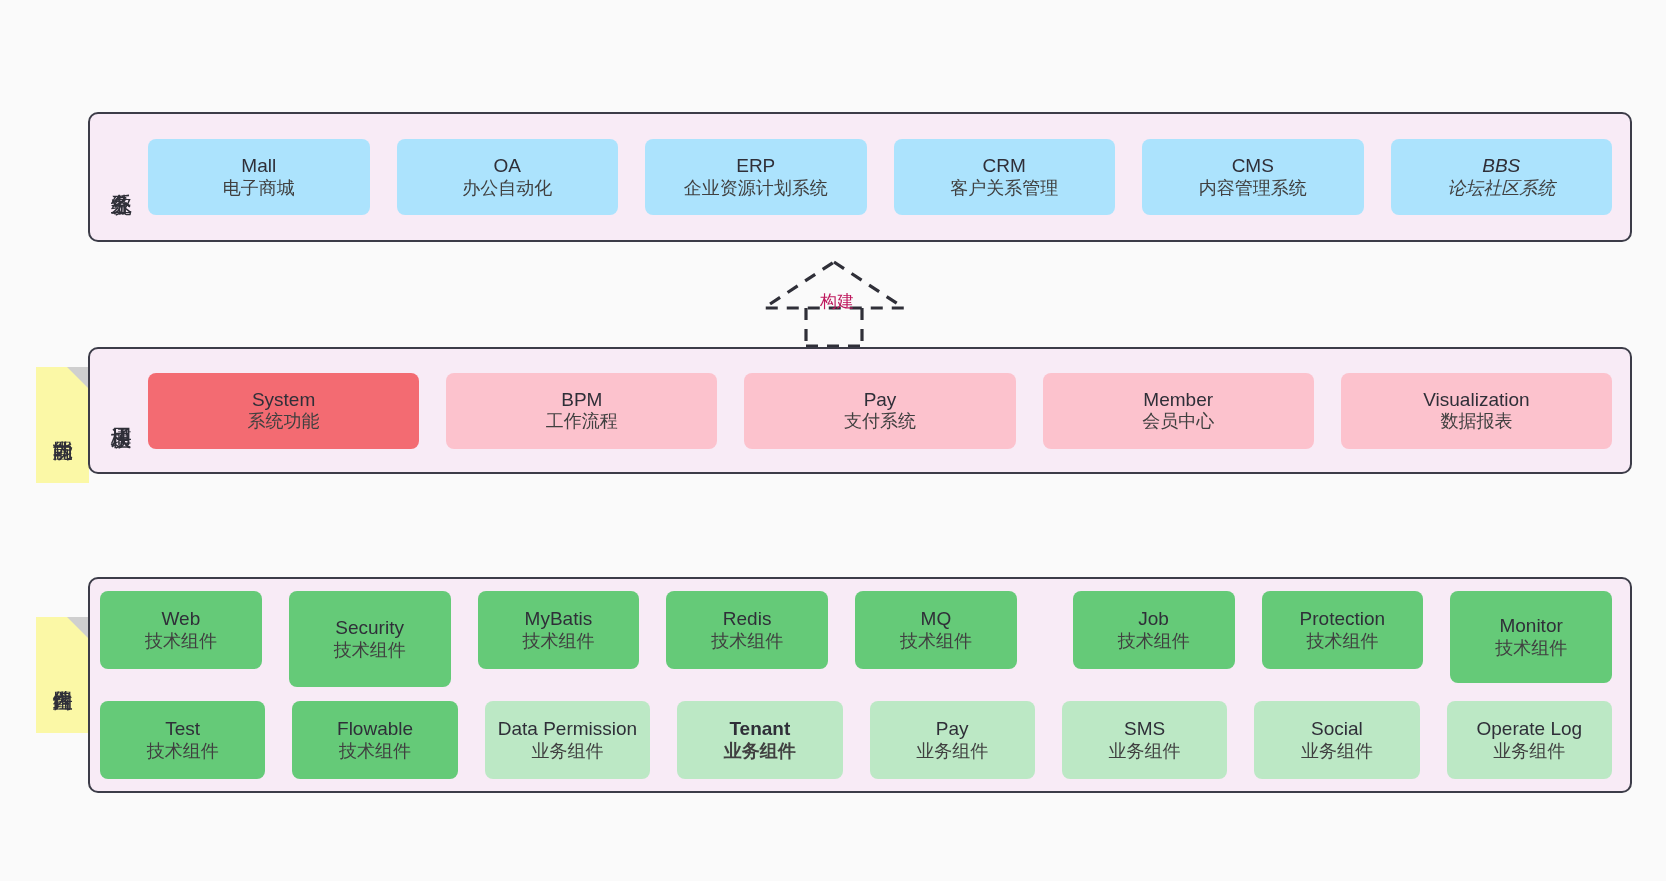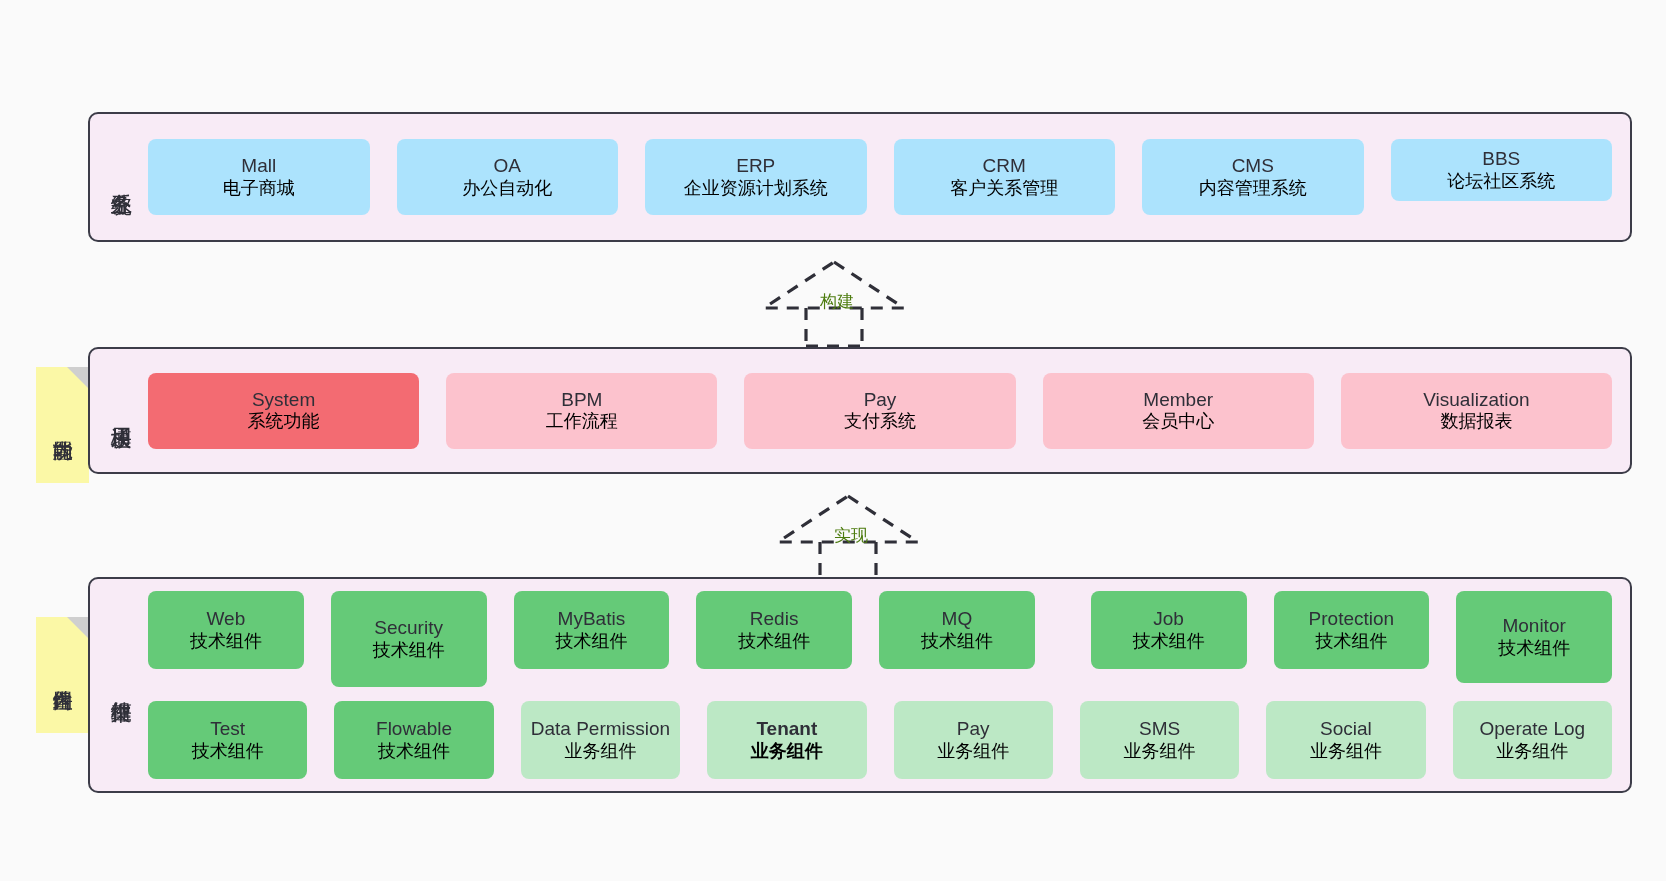--- a/index.html
+++ b/index.html
@@ -81,21 +81,21 @@
     padding: 6px 8px;
     line-height: 1.22;
   }
   .node .en {
     font-size: 19px;
     color: #2f2f38;
     white-space: normal;
   }
   .node .cn {
     font-size: 18px;
-    color: #000000;
+    color: #404040;
   }
 
   .blue       { background: #ace3fd; }
   .red        { background: #f36b72; }
   .pink       { background: #fcc2cd; }
   .green      { background: #65ca78; }
   .lightgreen { background: #bce8c5; }
 
   
   .note {
@@ -125,21 +125,21 @@
 
   
   .arrow {
     position: absolute;
     pointer-events: none;
   }
   .arrow svg { display: block; }
   .arrow-label {
     position: absolute;
     font-size: 17px;
-    color: #4d7c0f;
+    color: #be185d;
     background: transparent;
     white-space: nowrap;
     user-select: none;
   }
 </style>
 </head>
 <body>
 
 <div id="canvas">
 
@@ -160,21 +160,21 @@
           <span class="cn">企业资源计划系统</span>
         </div>
         <div class="node blue" style="height:76px;">
           <span class="en">CRM</span>
           <span class="cn">客户关系管理</span>
         </div>
         <div class="node blue" style="height:76px;">
           <span class="en">CMS</span>
           <span class="cn">内容管理系统</span>
         </div>
-        <div class="node blue" style="height:62px;">
+        <div class="node blue" style="height:76px;font-style:italic;">
           <span class="en">BBS</span>
           <span class="cn">论坛社区系统</span>
         </div>
       </div>
     </div>
   </div>
 
   <div class="arrow" style="left:756px; top:258px; width:156px; height:90px;">
     <svg width="156" height="90" viewBox="0 0 156 90">
 
@@ -212,35 +212,27 @@
           <span class="cn">会员中心</span>
         </div>
         <div class="node pink" style="height:76px;">
           <span class="en">Visualization</span>
           <span class="cn">数据报表</span>
         </div>
       </div>
     </div>
   </div>
 
-  <div class="arrow" style="left:770px; top:492px; width:156px; height:90px;">
-    <svg width="156" height="90" viewBox="0 0 156 90">
-      <path d="M78 4 L148 50 L8 50 Z" fill="#fafafa" stroke="#2f2f38" stroke-width="3.2" stroke-dasharray="12,9" stroke-linejoin="miter"></path>
-      <path d="M50 50 L50 88 M106 50 L106 88" fill="none" stroke="#2f2f38" stroke-width="3.2" stroke-dasharray="12,9"></path>
-      <path d="M50 88 L106 88" fill="none" stroke="#2f2f38" stroke-width="3.2" stroke-dasharray="12,9"></path>
-    </svg>
-    <span class="arrow-label" style="left:64px; top:32px;">实现</span>
-  </div>
 
   <div class="note" id="note-framework" style="left:36px; top:617px; width:53px; height:116px;">
     <span class="fold"></span>
     <span>内置组件</span>
   </div>
 
-  <div class="layer" id="layer-framework" style="left:88px; top:577px; width:1544px; height:216px;">
+  <div class="layer" id="layer-framework" style="left:88px; top:577px; width:1544px; height:216px;flex-direction:column;">
     <div class="layer-title">框架组件</div>
     <div class="layer-body">
 
       <div class="row">
         <div class="node green" style="height:78px;">
           <span class="en">Web</span>
           <span class="cn">技术组件</span>
         </div>
         <div class="node green" style="height:96px;">
           <span class="en">Security</span>

